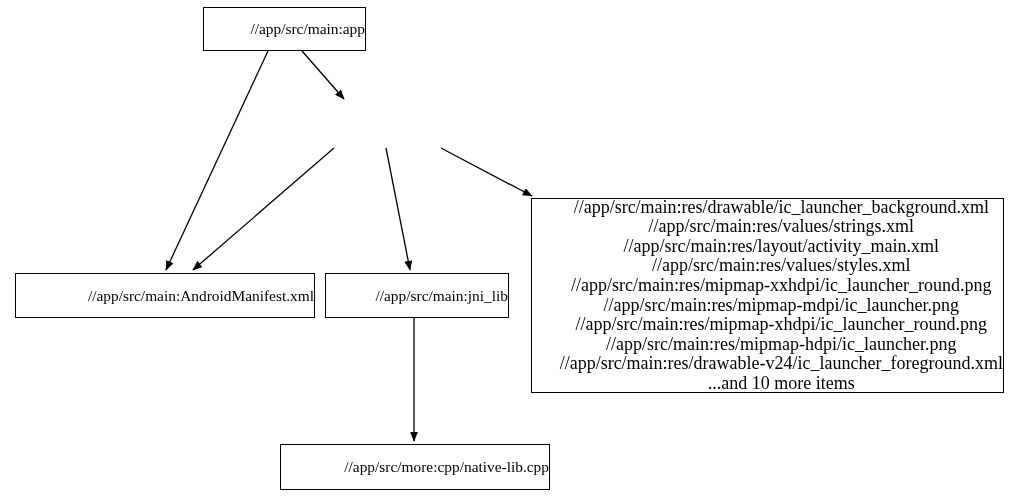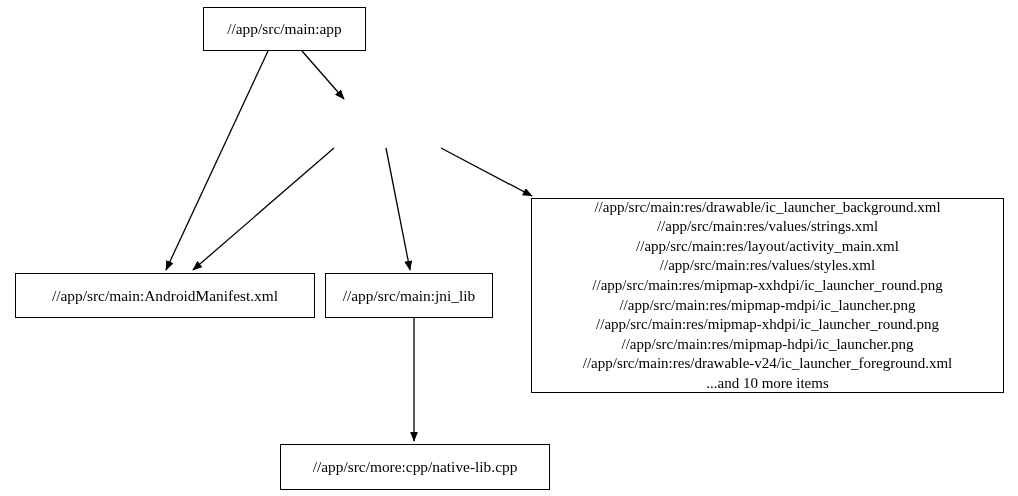--- a/index.html
+++ b/index.html
@@ -31,40 +31,40 @@
     height: 496px;
     pointer-events: none;
   }
   .node {
     position: absolute;
     box-sizing: border-box;
     border: 1px solid #000000;
     background: #ffffff;
     display: flex;
     align-items: center;
-    justify-content: center;
+    justify-content: flex-end;
     text-align: center;
     line-height: 1.0;
   }
   .node-label {
     display: block;
     white-space: pre;
     font-size: 15.4px;
     line-height: 19.6px;
     letter-spacing: 0px;
   }
   .node-multiline .node-label {
-    font-size: 15px;
+    font-size: 18px;
     line-height: 19.6px;
   }
   
   #node-app        { left: 203px; top: 7px;   width: 163px; height: 44px; }
   #node-lib        { left: 302px; top: 101px; width: 154px; height: 47px; }
   #node-manifest   { left: 5px;   top: 273px; width: 300px; height: 45px; margin-left: 10px; }
-  #node-jnilib     { left: 325px; top: 273px; width: 168px; height: 45px; }
+  #node-jnilib     { left: 325px; top: 273px; width: 184px; height: 45px; }
   #node-resources  { left: 531px; top: 198px; width: 473px; height: 195px; }
   #node-nativelib  { left: 280px; top: 444px; width: 270px; height: 46px; }
 </style>
 </head>
 <body>
 
 <div id="graph-root">
 
   <svg id="edge-layer" viewBox="0 0 1018 496" width="1018" height="496" xmlns="http://www.w3.org/2000/svg">
     <defs>

